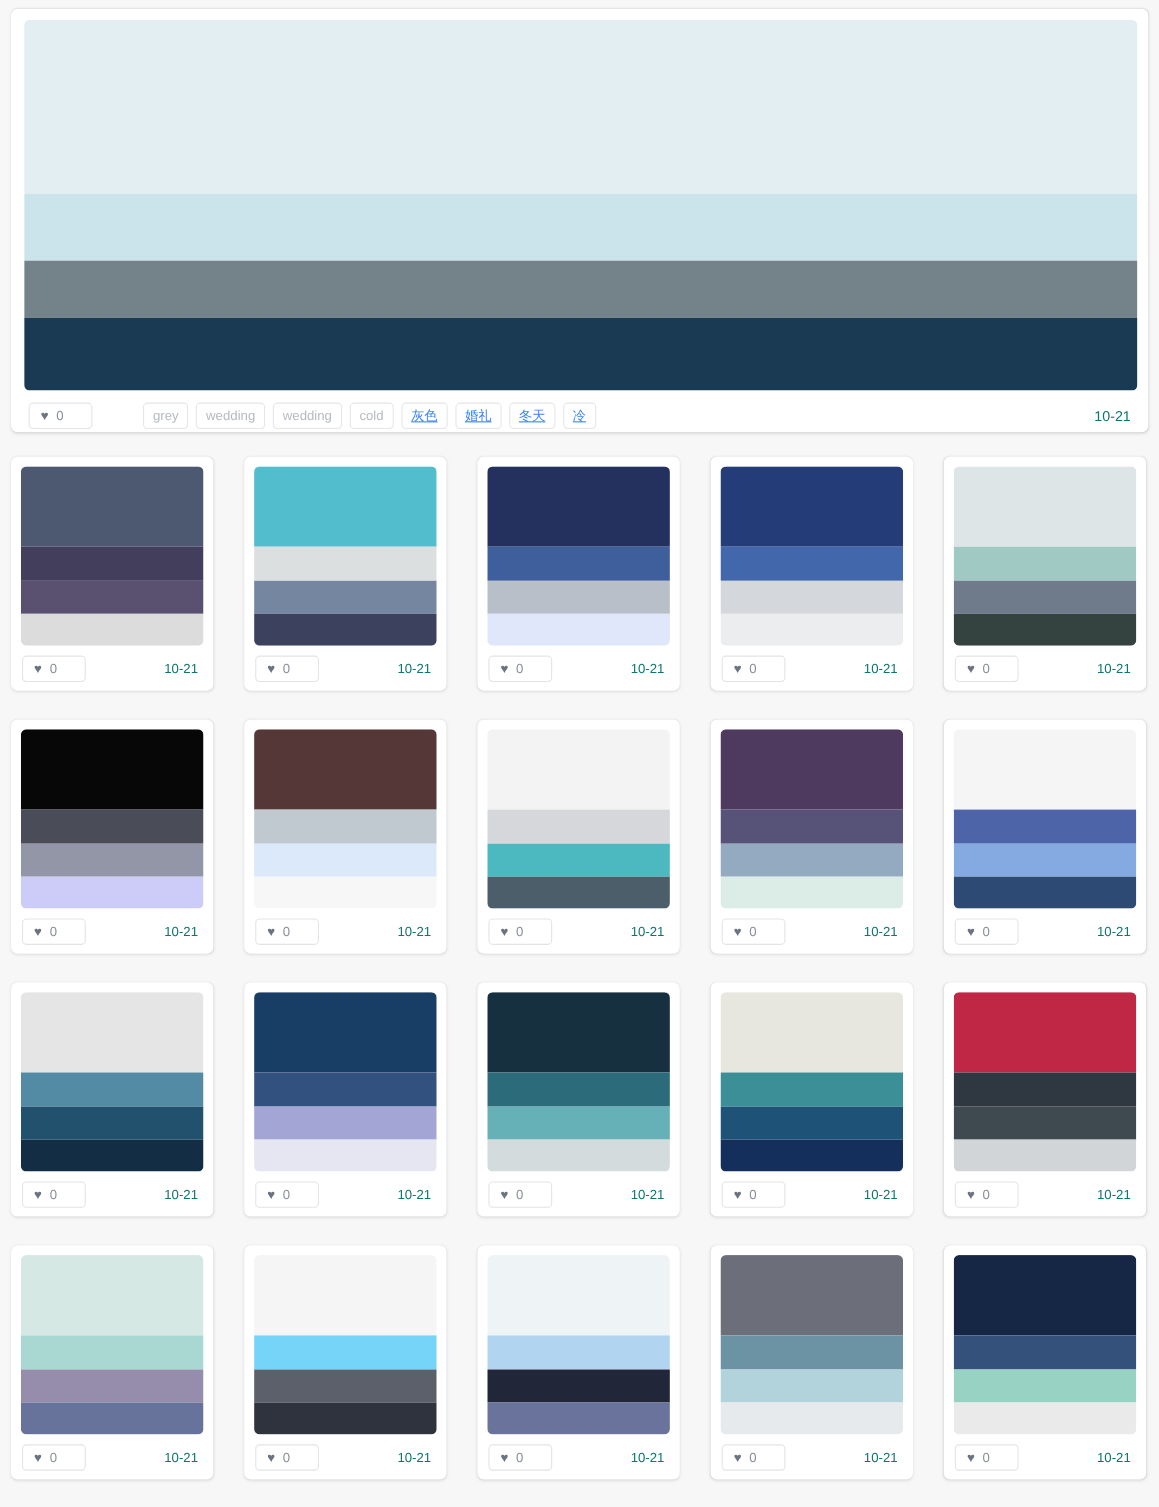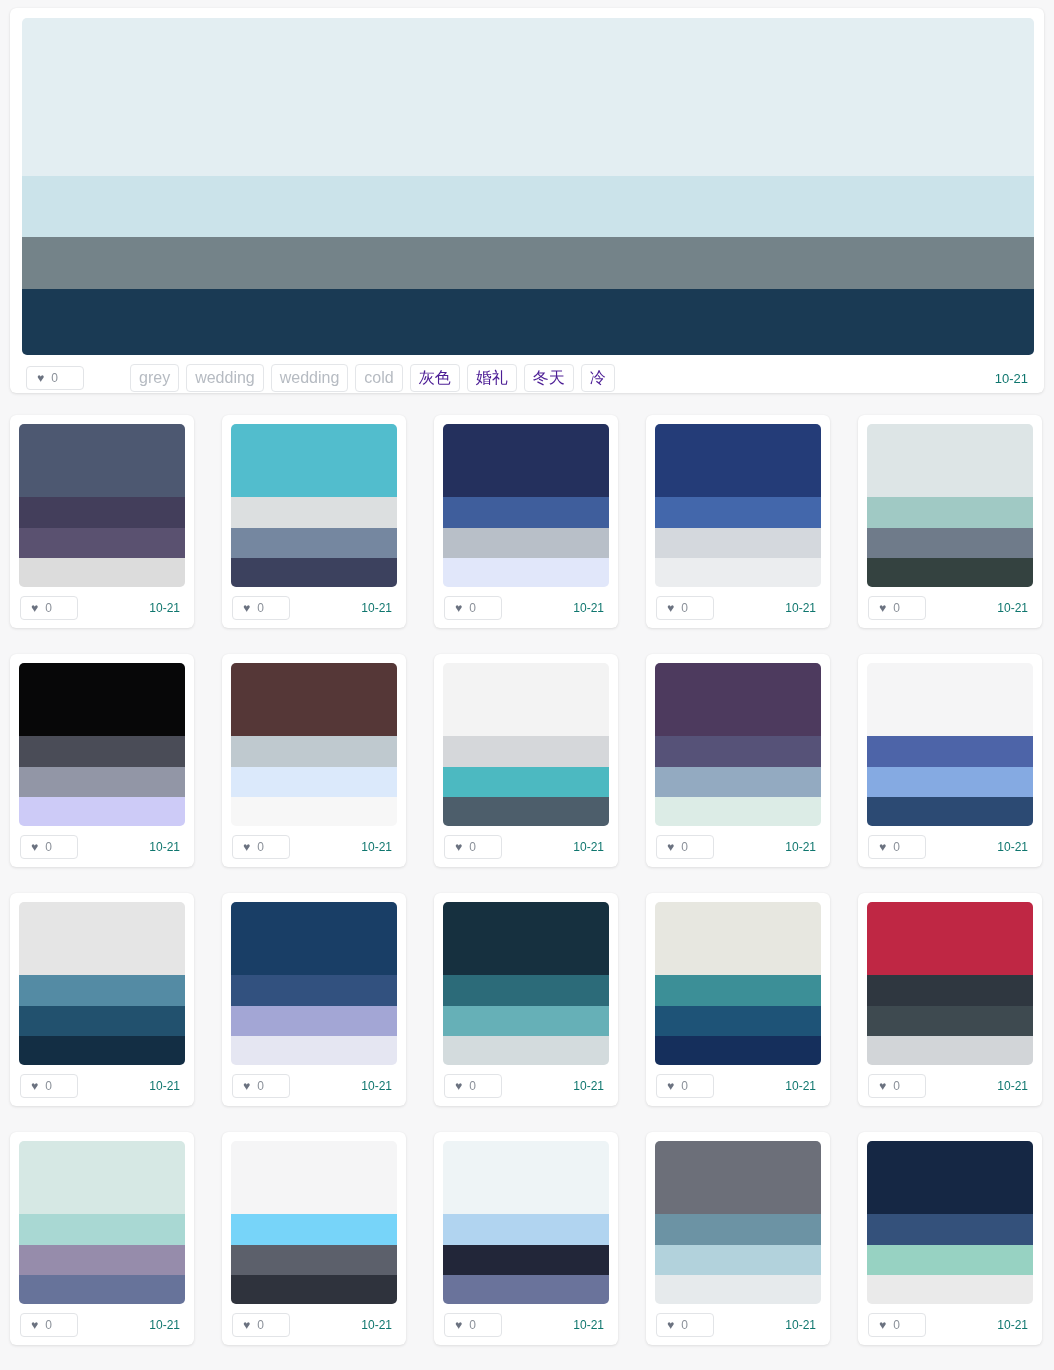--- a/index.html
+++ b/index.html
@@ -54,27 +54,27 @@
   .like-pill .heart { color: #6b7280; font-size: 12px; line-height: 1; }
   .like-pill .count { color: #8a9099; font-size: 12px; line-height: 1; }
 
   
   .tags { display: flex; align-items: center; gap: 7px; margin-left: 46px; }
   .tag {
     border: 1px solid #e4e6e9;
     border-radius: 4px;
     background: #fff;
     color: #b6bbc2;
-    font-size: 16px;
+    font-size: 12px;
     line-height: 1;
     padding: 5px 8px;
     white-space: nowrap;
     cursor: pointer;
   }
-  .tag.cjk { color: #4c1d95; }
+  .tag.cjk { color: #3b82f6; text-decoration: underline; }
 
   .date {
     margin-left: auto;
     color: #0f766e;
     font-size: 13px;
     padding-right: 4px;
   }
 
   
   .grid {

